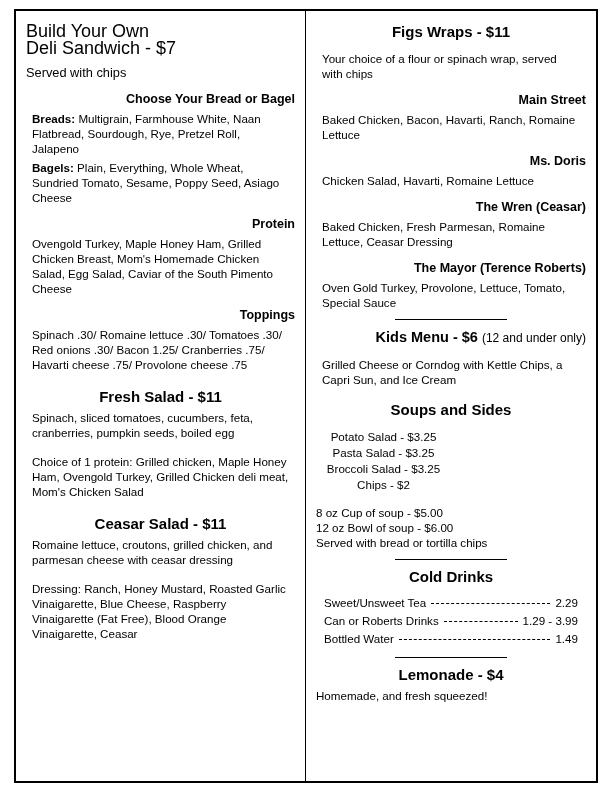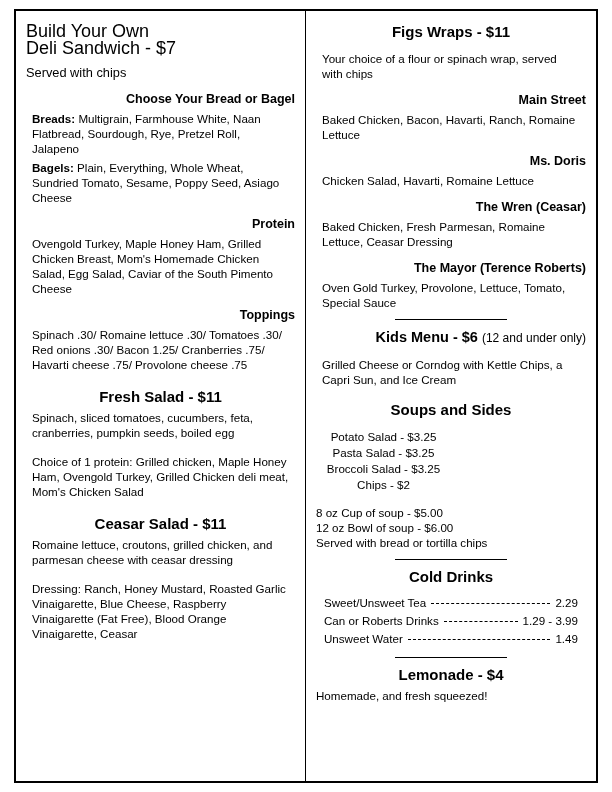--- a/index.html
+++ b/index.html
@@ -239,21 +239,21 @@
           <span class="drink-name">Sweet/Unsweet Tea</span>
           <span class="dots"></span>
           <span class="drink-price">2.29</span>
         </div>
         <div class="drink-row">
           <span class="drink-name">Can or Roberts Drinks</span>
           <span class="dots"></span>
           <span class="drink-price">1.29 - 3.99</span>
         </div>
         <div class="drink-row">
-          <span class="drink-name">Unsweet Water</span>
+          <span class="drink-name">Bottled Water</span>
           <span class="dots"></span>
           <span class="drink-price">1.49</span>
         </div>
       </div>
     </div>
 
     <div class="rule"></div>
 
     <div>
       <div class="h-big">Lemonade - $4</div>

